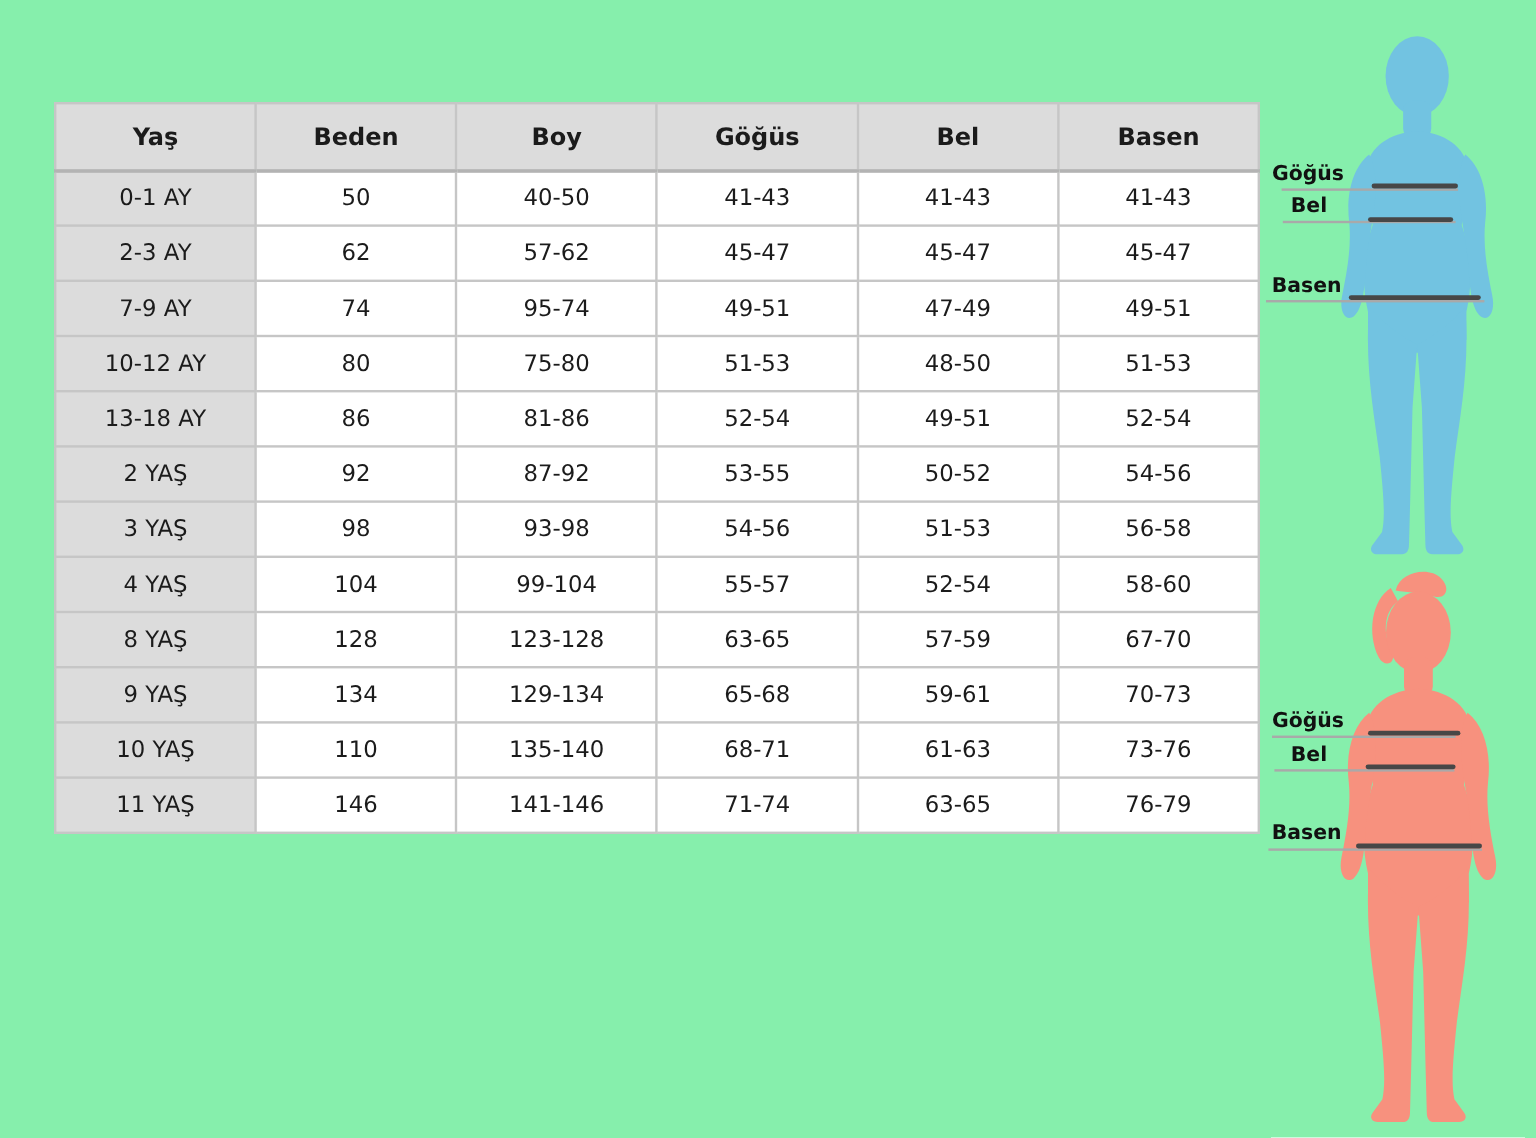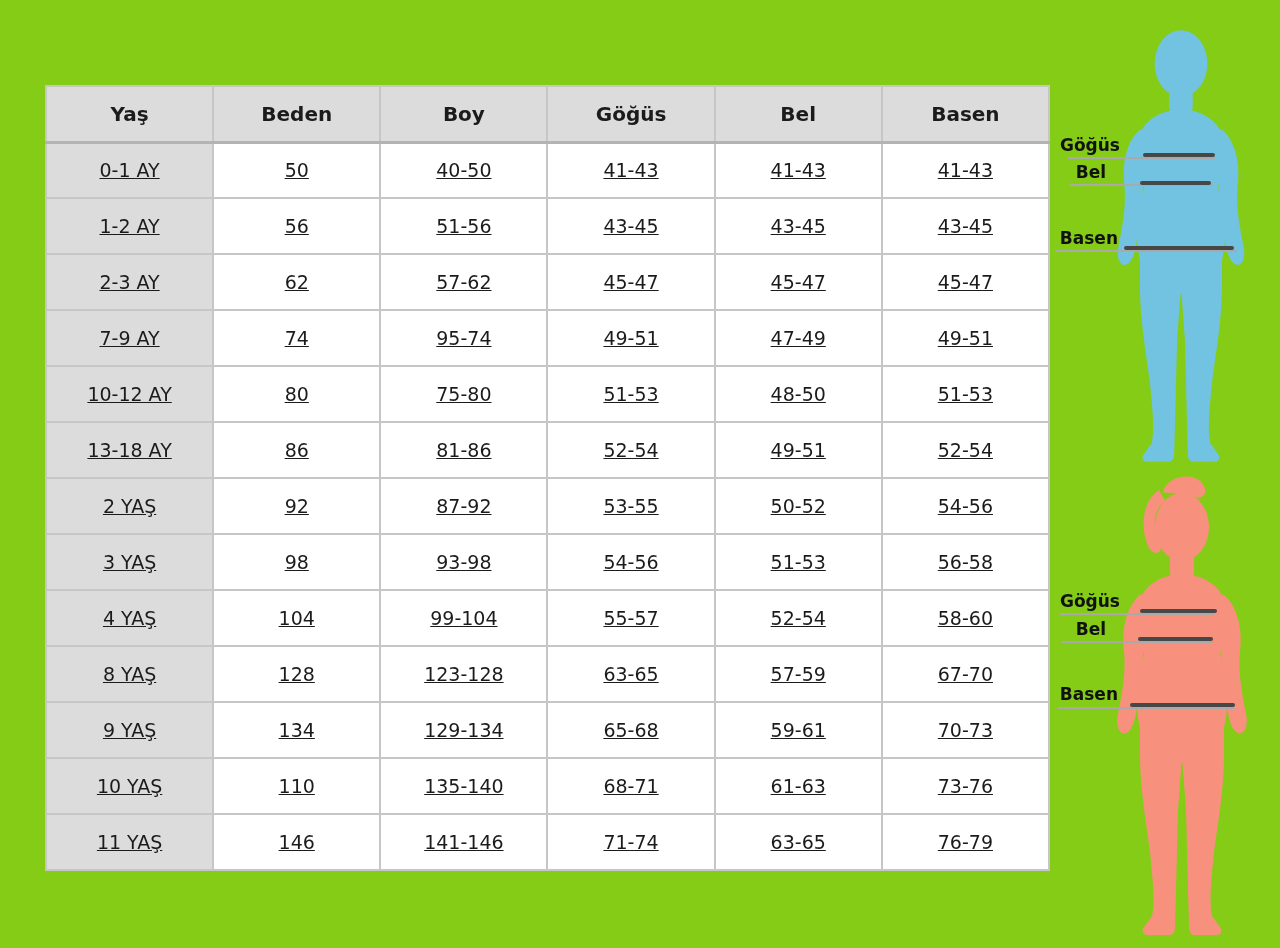--- a/index.html
+++ b/index.html
@@ -5,21 +5,21 @@
   html, body {
     margin: 0;
     padding: 0;
     background: #ffffff;
     font-family: "DejaVu Sans", "Liberation Sans", sans-serif;
   }
   #stage {
     position: relative;
     width: 1280px;
     height: 948px;
-    background: #84cc16;
+    background: #86efac;
     overflow: hidden;
   }
 
   
   #size-table {
     position: absolute;
     left: 45px;
     top: 85px;
     width: 1005px;
     border-collapse: collapse;
@@ -32,21 +32,21 @@
     vertical-align: middle;
     padding: 0;
   }
   #size-table thead tr { height: 56px; }
   #size-table thead th {
     background: #dcdcdc;
     font-size: 20px;
     font-weight: bold;
     border-bottom: 3px solid #b3b3b3;
   }
-  #size-table tbody tr { height: 56px; text-decoration: underline; }
+  #size-table tbody tr { height: 46px; }
   #size-table tbody td {
     background: #ffffff;
     font-size: 19px;
     font-weight: normal;
   }
   #size-table tbody td.age {
     background: #dcdcdc;
   }
 
   
@@ -95,28 +95,20 @@
         </tr>
     </thead>
     <tbody>
         <tr>
           <td class="age">0-1 AY</td>
           <td>50</td>
           <td>40-50</td>
           <td>41-43</td>
           <td>41-43</td>
           <td>41-43</td>
-        </tr>
-        <tr>
-          <td class="age">1-2 AY</td>
-          <td>56</td>
-          <td>51-56</td>
-          <td>43-45</td>
-          <td>43-45</td>
-          <td>43-45</td>
         </tr>
         <tr>
           <td class="age">2-3 AY</td>
           <td>62</td>
           <td>57-62</td>
           <td>45-47</td>
           <td>45-47</td>
           <td>45-47</td>
         </tr>
         <tr>

